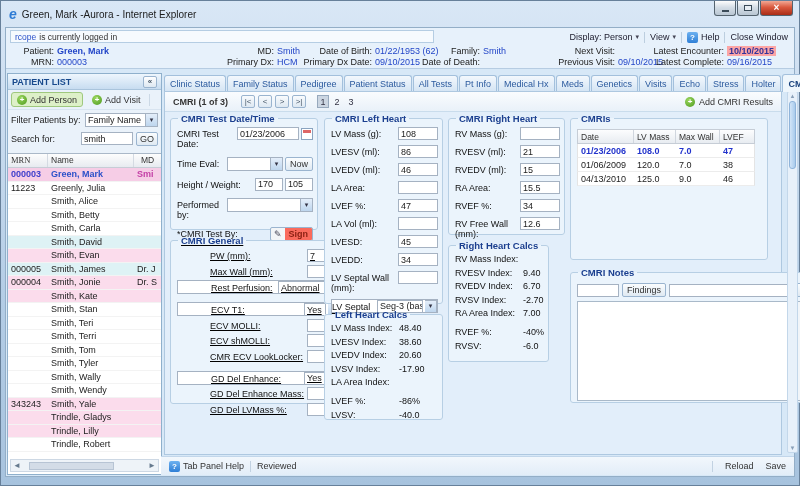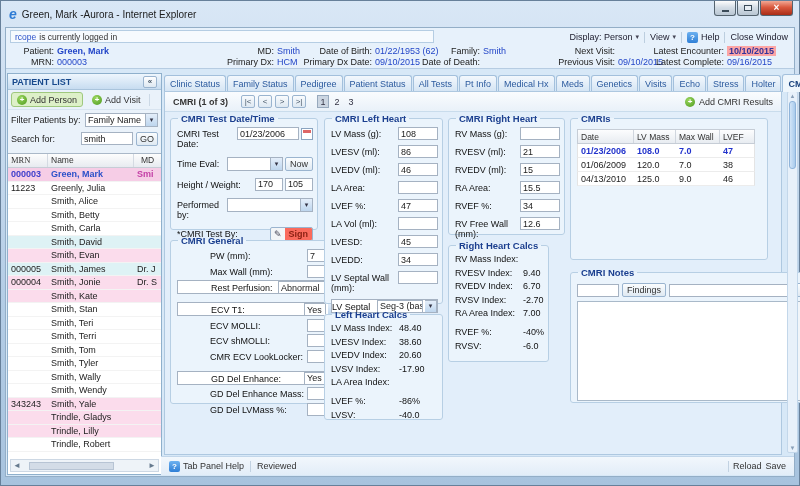--- a/index.html
+++ b/index.html
@@ -123,21 +123,21 @@
   .pages { display:flex; gap:2px; margin-left:8px; }
   .page { min-width:12px; height:13px; display:inline-flex; align-items:center; justify-content:center;
     font-size:9px; color:#334; padding:0 2px; border:1px solid transparent; }
   .page.active { background:#ccd6e2; border:1px solid #97a9bd; }
   .add-results { margin-left:auto; display:inline-flex; align-items:center; gap:4px; font-size:9px; color:#333; }
   
   .fs { position:absolute; border:1px solid #b7cfe4; border-radius:3px; background:#ebf4fc;
     margin:0; padding:3px 4px 0 6px; }
   .fs legend { font-size:9.5px; font-weight:bold; color:#1b3f8f; padding:0 3px; margin-left:1px; }
   #fs-test      { left:5px;  top:21px;  width:148px; height:117px; }
-  #fs-general   { left:5px;  top:143px; width:176px; height:169px; }
+  #fs-general   { left:5px;  top:143px; width:176px; height:169px;text-decoration:underline; }
   #fs-left      { left:159px; top:21px;  width:119px; height:191px; }
   #fs-leftcalcs { left:159px; top:217px; width:119px; height:111px; }
   #fs-right     { left:283px; top:21px;  width:117px; height:122px; }
   #fs-rightcalcs{ left:283px; top:148px; width:96px; height:122px; }
   #fs-cmris     { left:405px; top:21px;  width:198px; height:147px; }
   #fs-notes     { left:405px; top:175px; width:198px; height:136px; }
   .frow { display:flex; align-items:flex-start; margin-bottom:4px; font-size:9px; }
   .flabel { flex:1; color:#111; line-height:1.15; padding-top:2px; }
   .ctrl { display:flex; align-items:center; gap:2px; }
   .vbox { height:13px; border:1px solid #a5b2c2; background:#fff; font-size:9px; color:#222;
@@ -195,21 +195,21 @@
   
   .win-vscroll { position:absolute; left:781px; top:22px; bottom:23px; width:11px;
     background:#e8f1fa; border:1px solid #c3d7ea; border-radius:2px; font-size:6px; color:#8aa0b8;
     display:flex; flex-direction:column; align-items:center; justify-content:space-between; padding:1px 0; }
   .vthumb { position:absolute; left:1px; right:1px; top:9px; height:68px;
     background:linear-gradient(90deg,#d2e5f8,#a9cbec); border:1px solid #8fb4da; border-radius:3px; }
   .footer { position:absolute; left:155px; right:0; bottom:1px; height:19px;
     background:linear-gradient(#f2f7fc,#e2edf8); border-top:1px solid #c2d6ea;
     display:flex; align-items:center; padding:0 8px; font-size:9px; color:#333; gap:6px; }
   .fsep { width:1px; height:11px; background:#c2d2e2; }
-  .foot-right { margin-left:auto; display:flex; align-items:center; gap:4px; }
+  .foot-right { margin-left:auto; display:flex; align-items:center; gap:12px; }
 </style>
 </head>
 <body>
 
 <div class="window">
   <div class="titlebar">
     <span class="ie-icon">e</span>
     <span class="title-text">Green, Mark -Aurora - Internet Explorer</span>
     <div class="caption-buttons">
       <div class="cap-btn">

